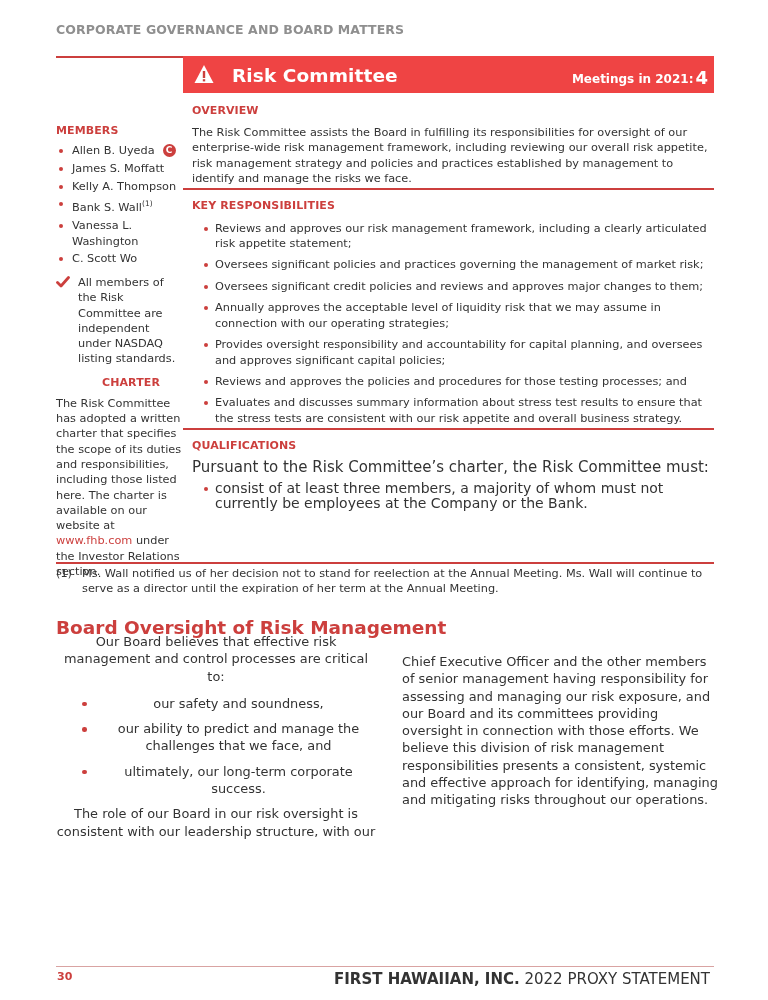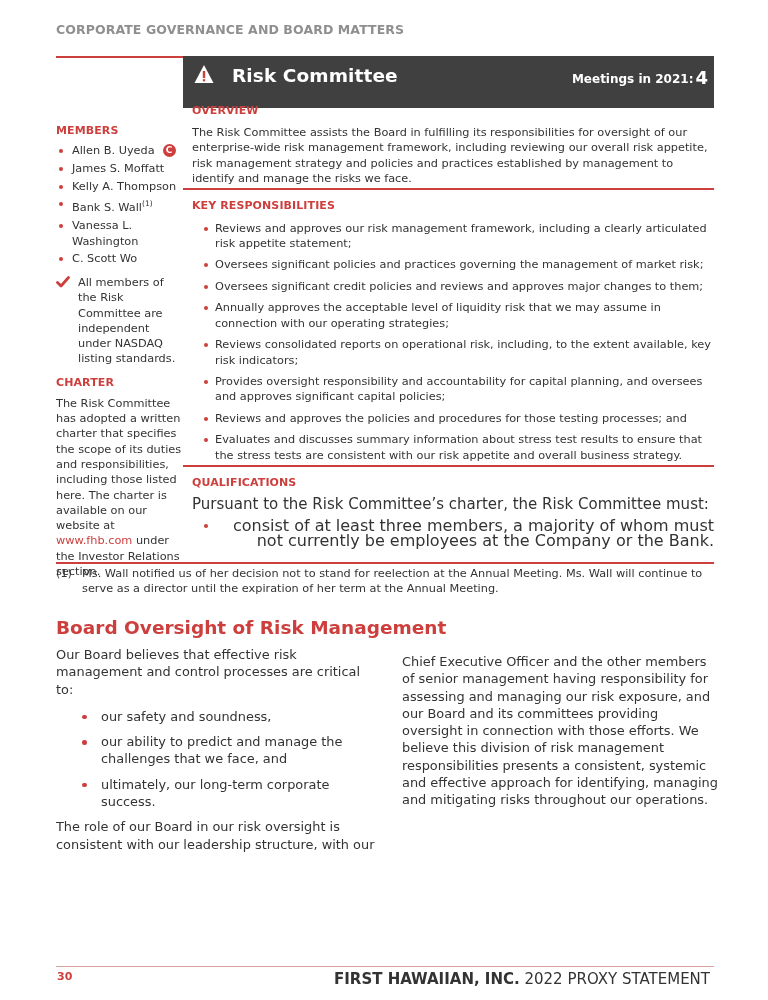--- a/index.html
+++ b/index.html
@@ -17,22 +17,22 @@
     letter-spacing: 0.1px;
     text-align: right;
   }
 
   .top-rule {
     position: absolute; left: 56px; top: 56px; width: 127px; height: 2px;
     background: #cc3f3d;
   }
 
   .banner {
-    position: absolute; left: 183px; top: 56px; width: 531px; height: 52px;
-    background: #404040; color: #ffffff;
+    position: absolute; left: 183px; top: 56px; width: 531px; height: 37px;
+    background: #ef4444; color: #ffffff;
   }
   .banner .warn-icon {
     position: absolute; left: 11px; top: 8px; width: 20px; height: 20px;
   }
   .banner .title {
     position: absolute; left: 49px; top: 9px;
     font-size: 18.5px; font-weight: bold; letter-spacing: 0.1px;
   }
   .banner .meetings {
     position: absolute; right: 6px; top: 11px;
@@ -56,21 +56,21 @@
   }
   .members sup { font-size: 7.5px; vertical-align: 5px; }
   .chair-badge {
     display: inline-block; width: 13px; height: 13px; border-radius: 50%;
     background: #cc3f3d; color: #fff; font-size: 9px; font-weight: bold;
     text-align: center; line-height: 13px; margin-left: 8px; vertical-align: 1px;
   }
   .indep { position: relative; margin-top: 8px; padding-left: 22px; }
   .indep .check-icon { position: absolute; left: 0; top: 1px; width: 14px; height: 12px; }
   .indep p { font-size: 11.3px; line-height: 15.3px; color: #333; }
-  .charter-head { margin-top: 9px; }
+  .charter-head { margin-top: 9px; margin-left: 46px; }
   .charter-text { margin-top: 7px; font-size: 11.3px; line-height: 15.3px; color: #333; }
   .charter-text a { color: #cc3f3d; text-decoration: none; }
 
   
   .main { position: absolute; left: 192px; top: 104px; width: 522px; }
   .sec-head {
     font-size: 11px; font-weight: bold; color: #cc3f3d; letter-spacing: 0.1px;
   }
   .overview-text { margin-top: 8px; font-size: 11.3px; line-height: 15.3px; color: #333; }
   .divider { height: 1.5px; background: #cc3f3d; margin-left: -9px; width: 531px; }
@@ -84,42 +84,42 @@
   .resp-list li::before {
     content: ""; position: absolute; left: 12px; top: 6px;
     width: 4px; height: 4px; border-radius: 50%; background: #cc3f3d;
   }
   .div2 { margin-top: -4px; }
   .qualhead { margin-top: 9px; }
   .qual-intro { margin-top: 8px; font-size: 15px; line-height: 15.3px; color: #333; }
   .qual-list { list-style: none; margin-top: 6px; }
   .qual-list li {
     position: relative; padding-left: 23px;
-    font-size: 16px; line-height: 15.3px; color: #333; text-align: right;
+    font-size: 14px; line-height: 15.3px; color: #333;
   }
   .qual-list li::before {
     content: ""; position: absolute; left: 12px; top: 6px;
     width: 4px; height: 4px; border-radius: 50%; background: #cc3f3d;
   }
 
   .foot-rule {
     position: absolute; left: 56px; top: 562px; width: 658px; height: 1.5px; background: #cc3f3d;
   }
   .footnote {
     position: absolute; left: 56px; top: 566px; width: 660px;
     font-size: 11.3px; line-height: 15.3px; color: #333;
   }
   .footnote .fn-num { position: absolute; left: 0; top: 0; }
   .footnote .fn-text { margin-left: 26px; display: block; }
 
   .board-title {
     position: absolute; left: 56px; top: 617px;
     font-size: 18.5px; font-weight: bold; color: #cc3f3d; letter-spacing: 0px;
   }
-  .col-left { position: absolute; left: 56px; top: 646px; width: 320px; }
+  .col-left { position: absolute; left: 56px; top: 633px; width: 320px; text-align: center; }
   .col-right { position: absolute; left: 402px; top: 653px; width: 316px; }
   .body-text { font-size: 12.9px; line-height: 17.3px; color: #333; }
   .board-list { list-style: none; margin-top: 10px; }
   .board-list li {
     position: relative; padding-left: 45px;
     font-size: 12.9px; line-height: 17.3px; color: #333; margin-bottom: 8px;
   }
   .board-list li::before {
     content: ""; position: absolute; left: 26px; top: 7px;
     width: 4.5px; height: 4.5px; border-radius: 50%; background: #cc3f3d;
@@ -181,21 +181,20 @@
 <div class="main">
   <div class="sec-head">OVERVIEW</div>
   <p class="overview-text">The Risk Committee assists the Board in fulfilling its responsibilities for oversight of our enterprise-wide risk management framework, including reviewing our overall risk appetite, risk management strategy and policies and practices established by management to identify and manage the risks we face.</p>
   <div class="divider div1"></div>
   <div class="sec-head keyhead">KEY RESPONSIBILITIES</div>
   <ul class="resp-list">
     <li>Reviews and approves our risk management framework, including a clearly articulated risk appetite statement;</li>
     <li>Oversees significant policies and practices governing the management of market risk;</li>
     <li>Oversees significant credit policies and reviews and approves major changes to them;</li>
     <li>Annually approves the acceptable level of liquidity risk that we may assume in connection with our operating strategies;</li>
-    <li>Reviews consolidated reports on operational risk, including, to the extent available, key risk indicators;</li>
     <li>Provides oversight responsibility and accountability for capital planning, and oversees and approves significant capital policies;</li>
     <li>Reviews and approves the policies and procedures for those testing processes; and</li>
     <li>Evaluates and discusses summary information about stress test results to ensure that the stress tests are consistent with our risk appetite and overall business strategy.</li>
   </ul>
   <div class="divider div2"></div>
   <div class="sec-head qualhead">QUALIFICATIONS</div>
   <p class="qual-intro">Pursuant to the Risk Committee’s charter, the Risk Committee must:</p>
   <ul class="qual-list">
     <li>consist of at least three members, a majority of whom must not currently be employees at the Company or the Bank.</li>
   </ul>

